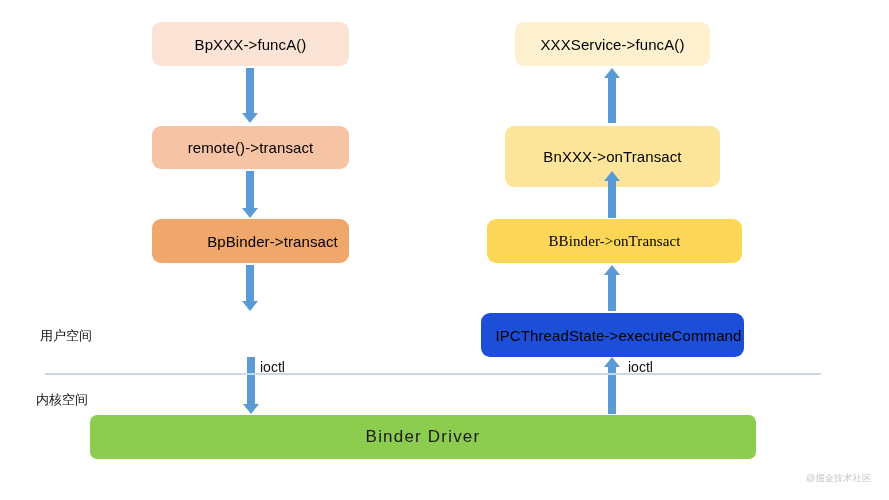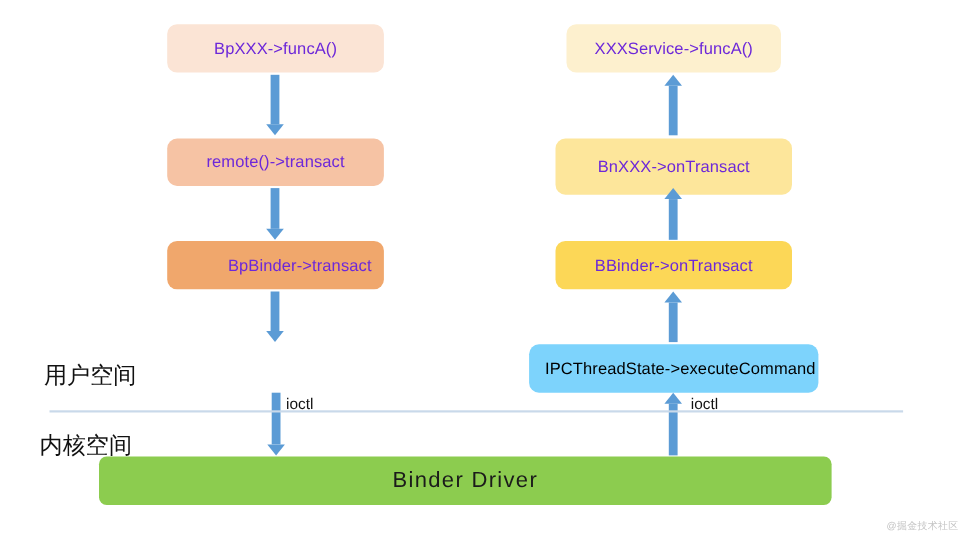--- a/index.html
+++ b/index.html
@@ -20,40 +20,40 @@
 
   
   .node {
     position: absolute;
     display: flex;
     align-items: center;
     justify-content: center;
     border-radius: 9px;
     box-sizing: border-box;
     font-size: 15px;
-    color: #6d28d9;
+    color: #000000;
     text-align: center;
     letter-spacing: .1px;
     white-space: nowrap;
   }
 
   .n-l1 { background: #fbe4d5; }
   .n-l2 { background: #f6c3a4; }
   .n-l3 { background: #f0a76c; }
   .n-l4 { background: #d4620f; color: #000000; }
 
   .n-r1 { background: #fdf0ce; }
   .n-r2 { background: #fde69b; }
   .n-r3 { background: #fcd757; }
-  .n-r4 { background: #7dd3fc; color: #000000; padding-left: 12px; }
+  .n-r4 { background: #1d4ed8; color: #000000; padding-left: 12px; }
 
   .n-driver {
     background: #8ccc4f;
     border-radius: 7px;
-    font-size: 20px;
+    font-size: 17px;
     color: #1b1b1b;
     letter-spacing: 1.2px;
   }
 
   
   .arrow {
     position: absolute;
     width: 16px;
   }
   .arrow .shaft {
@@ -77,21 +77,21 @@
   .arrow.down .shaft { top: 0; bottom: 10px; }
   .arrow.up .head {
     top: 0;
     border-bottom: 10px solid #5b9bd5;
   }
   .arrow.up .shaft { top: 10px; bottom: 0; }
 
   
   .zone-label {
     position: absolute;
-    font-size: 21px;
+    font-size: 13px;
     color: #111111;
     white-space: nowrap;
   }
   .edge-label {
     position: absolute;
     font-size: 14px;
     color: #111111;
     white-space: nowrap;
     text-align: right;
   }
@@ -142,28 +142,28 @@
 
   <div class="edge-label" style="left:260px; top:359px;">ioctl</div>
 
   <div class="node n-r1" style="left:515px; top:22px; width:195px; height:44px;">XXXService-&gt;funcA()</div>
 
   <div class="arrow up" style="left:604px; top:68px; height:55px;">
     <div class="head"></div>
     <div class="shaft"></div>
   </div>
 
-  <div class="node n-r2" style="left:505px; top:126px; width:215px; height:51px;">BnXXX-&gt;onTransact</div>
+  <div class="node n-r2" style="left:505px; top:126px; width:215px; height:61px;">BnXXX-&gt;onTransact</div>
 
   <div class="arrow up" style="left:604px; top:171px; height:47px;">
     <div class="head"></div>
     <div class="shaft"></div>
   </div>
 
-  <div class="node n-r3" style="left:505px; top:219px; width:215px; height:44px;">BBinder-&gt;onTransact</div>
+  <div class="node n-r3" style="left:487px; top:219px; width:255px; height:44px;font-family:Liberation Serif, serif;">BBinder-&gt;onTransact</div>
 
   <div class="arrow up" style="left:604px; top:265px; height:46px;">
     <div class="head"></div>
     <div class="shaft"></div>
   </div>
 
   <div class="node n-r4" style="left:481px; top:313px; width:263px; height:44px;">IPCThreadState-&gt;executeCommand</div>
 
   <div class="arrow up" style="left:604px; top:357px; height:57px;">
     <div class="head"></div>

